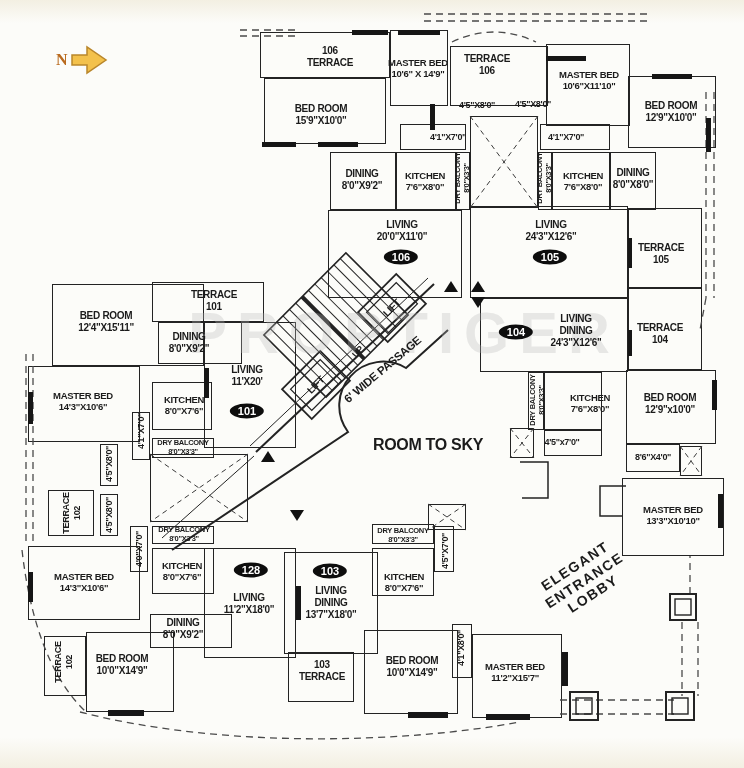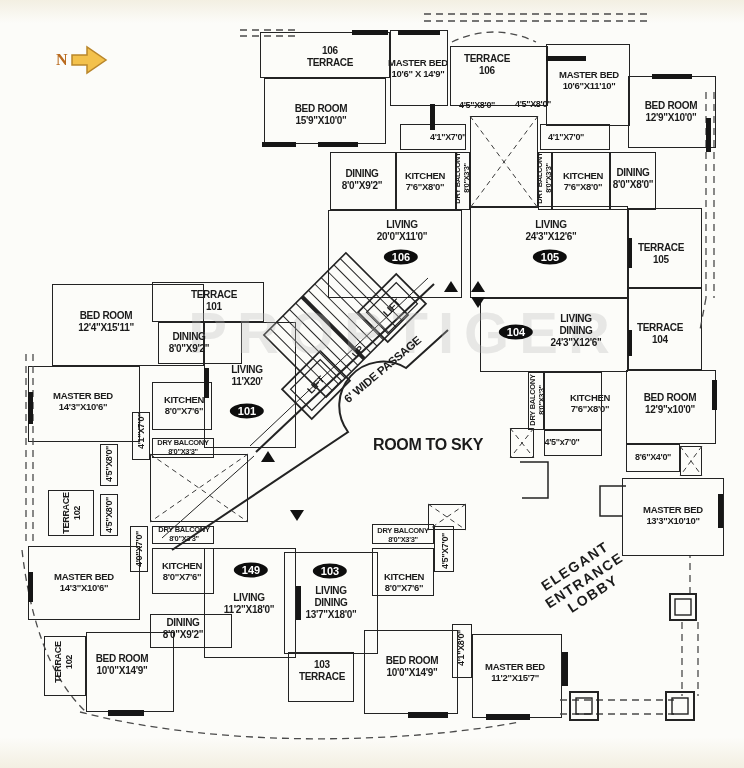--- a/index.html
+++ b/index.html
@@ -298,18 +298,18 @@
 13'3"X10'10"</div>
     <div class="lbl" style="left: 428px; top: 445px; font-size: 16px;">ROOM TO SKY</div>
     <div class="lbl" style="left: 383px; top: 370px; font-size: 11.5px; transform: translate(-50%, -50%) rotate(-40deg);">6' WIDE PASSAGE</div>
     <div class="lbl" style="left: 358px; top: 352px; font-size: 9px; transform: translate(-50%, -50%) rotate(-50deg);">UP</div>
     <div class="lbl" style="left: 392px; top: 308px; font-size: 10px; transform: translate(-50%, -50%) rotate(-45deg);">LIFT</div>
     <div class="lbl" style="left: 316px; top: 385px; font-size: 10px; transform: translate(-50%, -50%) rotate(-45deg);">LIFT</div>
     <div class="lbl" style="left: 584px; top: 580px; font-size: 14px; transform: translate(-50%, -50%) rotate(-33deg); letter-spacing: 1.5px;">ELEGANT
 ENTRANCE
 LOBBY</div>
     <div class="badge" style="left: 247px; top: 411px;">101</div>
-    <div class="badge" style="left: 251px; top: 570px;">149</div>
+    <div class="badge" style="left: 251px; top: 570px;">128</div>
     <div class="badge" style="left: 330px; top: 571px;">103</div>
     <div class="badge" style="left: 516px; top: 332px;">104</div>
     <div class="badge" style="left: 550px; top: 257px;">105</div>
     <div class="badge" style="left: 401px; top: 257px;">106</div>
   </div>
 
 </body></html>

